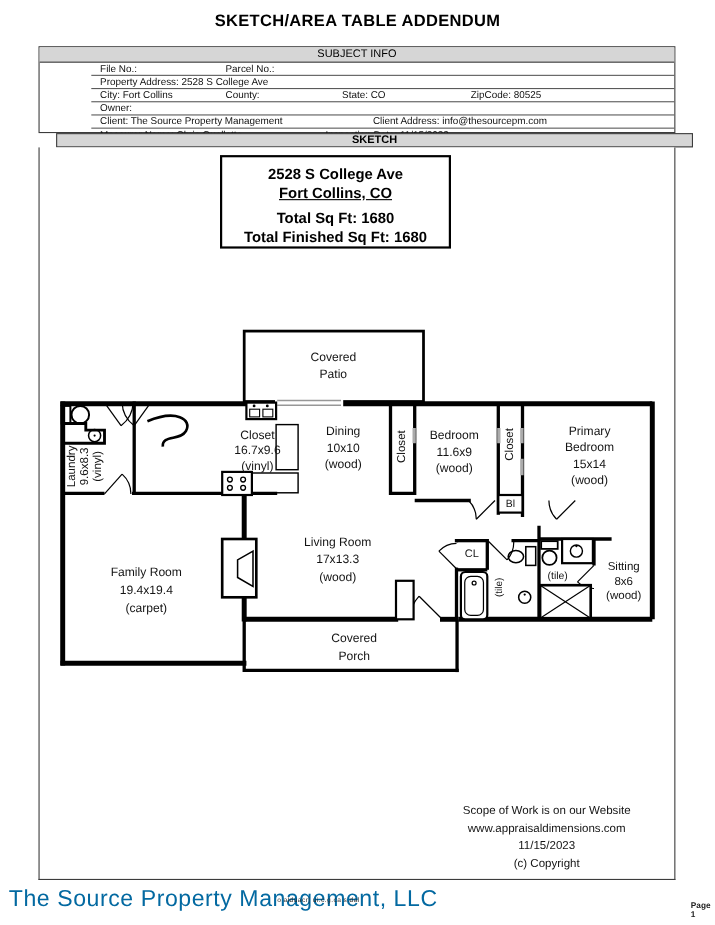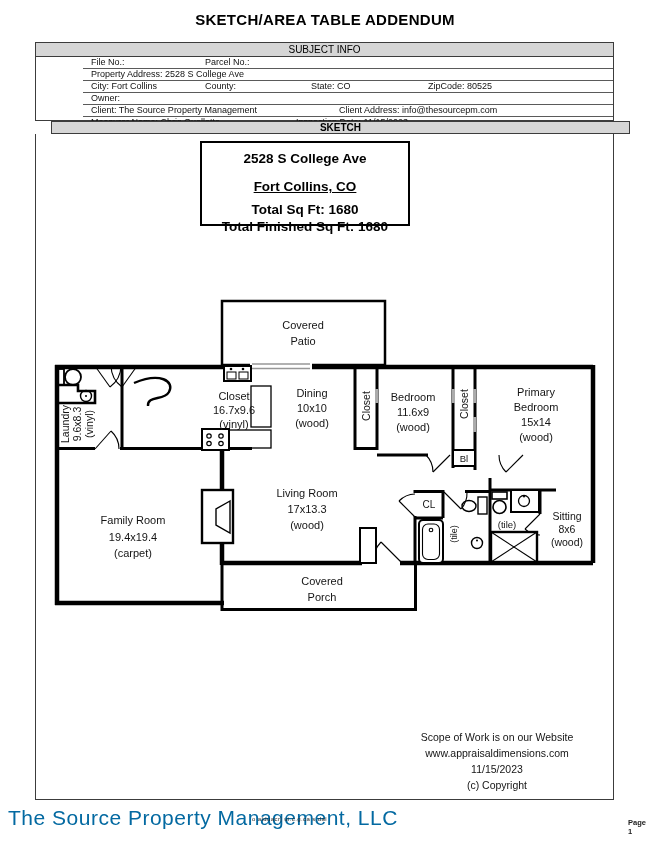--- a/index.html
+++ b/index.html
@@ -13,21 +13,21 @@
   .bar{background:#d6d6d6;border-bottom:1px solid #3c3c3c;text-align:center;font-weight:normal;font-size:10px;line-height:13px;height:13px;color:#000;}
   .si-row{position:relative;height:11px;border-bottom:.8px solid #5a5a5a;font-size:9px;line-height:11px;margin-left:47px;}
   .si-row:last-child{border-bottom:none;}
   .si-row span{position:absolute;white-space:nowrap;}
   .sketch-bar{left:35px;top:121px;width:579px;height:13px;border:1.2px solid #3c3c3c;box-sizing:border-box;
               background:#d6d6d6;text-align:center;font-weight:bold;font-size:10px;line-height:11px;color:#000;margin-left:16px;}
   .sketch-box{left:35px;top:134px;width:579px;height:666px;border:1.2px solid #3c3c3c;border-top:none;box-sizing:border-box;background:#fff;}
   
   .addr-box{left:200px;top:141px;width:210px;height:85px;border:2px solid #000;box-sizing:border-box;
             text-align:center;padding-top:7px;font-weight:bold;font-size:13.5px;line-height:17px;color:#000;}
-  .addr-box .u{text-decoration:underline;margin-top:11px;}
+  .addr-box .u{text-decoration:underline;}
   .addr-gap{height:6px;}
   
   .lbl{position:absolute;transform:translate(-50%,-50%);text-align:center;font-size:11px;line-height:15px;color:#141414;white-space:nowrap;}
   .lbl span{display:block;}
   .rot{transform:translate(-50%,-50%) rotate(-90deg);}
   .scope{left:497px;top:761px;font-size:10.5px;line-height:16px;}
   
   .company{left:8px;top:806px;font-size:21px;color:#0369a1;white-space:nowrap;letter-spacing:.5px;}
   .fineprint{left:252px;top:816px;font-size:6px;color:#2a2a2a;letter-spacing:.4px;white-space:nowrap;}
   .pagenum{left:584px;top:818px;font-size:7.5px;font-weight:bold;color:#222;margin-left:44px;}

